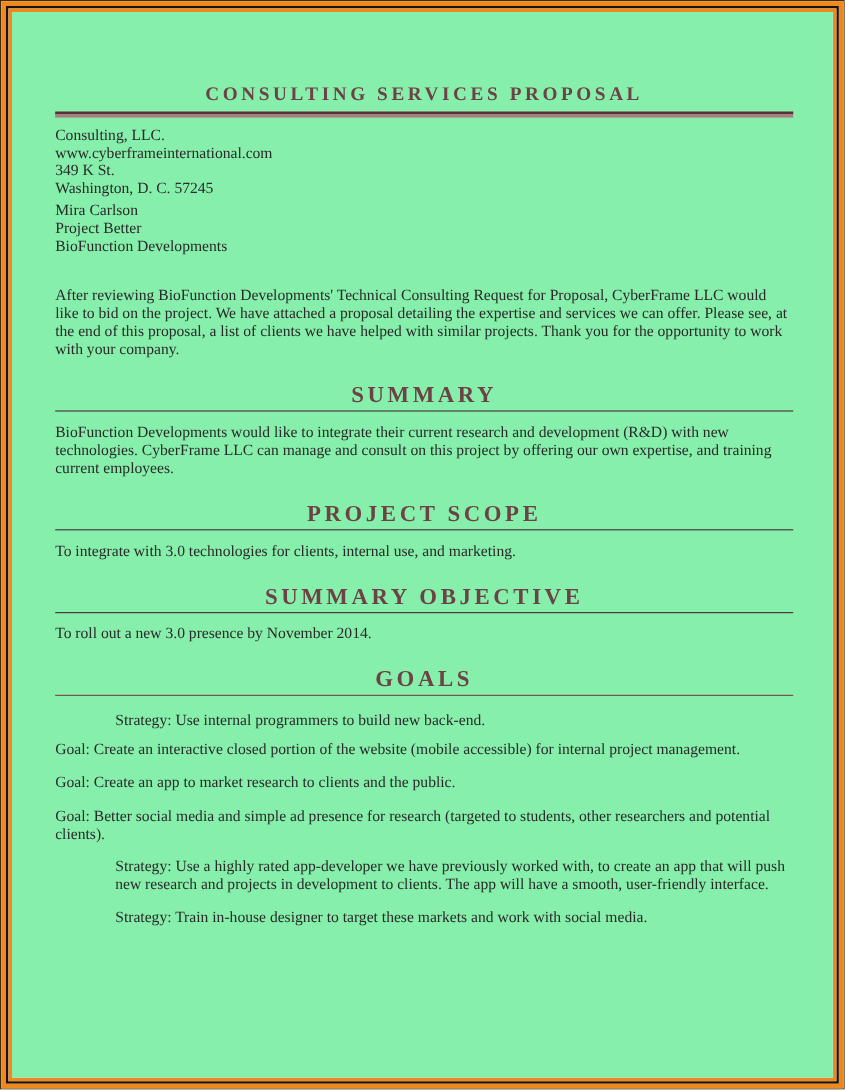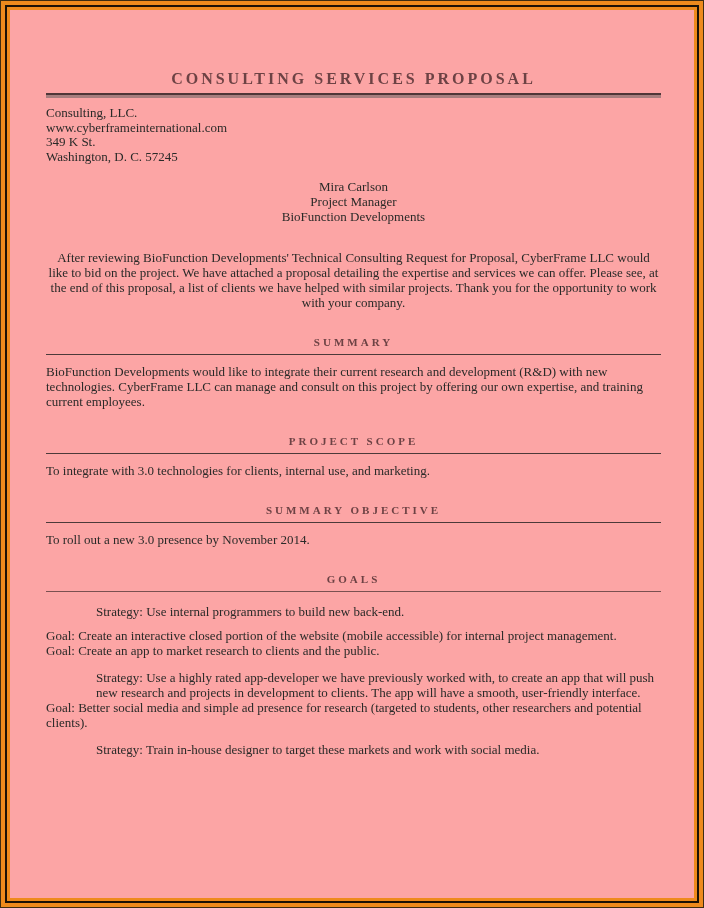--- a/index.html
+++ b/index.html
@@ -30,21 +30,21 @@
     border: 2px solid #1c1106;
   }
   .frame-b4 {
     width: 100%; height: 100%;
     box-sizing: border-box;
     border: 3px solid #ee8a1d;
   }
   .page {
     width: 100%; height: 100%;
     box-sizing: border-box;
-    background: #fca5a5;
+    background: #86efac;
     padding: 58px 33px 0 36px;
     overflow: hidden;
     color: #2a2a28;
   }
   h1.doc-title {
     margin: 0 0 3px 0;
     font-size: 16px;
     line-height: 22px;
     font-weight: 600;
     letter-spacing: 3px;
@@ -54,43 +54,43 @@
   .title-rule {
     height: 3px;
     background: #a87e7e;
     border-top: 2px solid #503638;
     margin-bottom: 8px;
   }
   .addr-line {
     font-size: 13px;
     line-height: 14.6px;
   }
-  .recipient-block { margin-top: 16px; text-align: center; }
+  .recipient-block { margin-top: 4px; }
   p.body {
     margin: 9px 0 0 0;
     font-size: 13px;
     line-height: 15px;
   }
-  p.intro { margin-top: 26px; text-align: center; }
+  p.intro { margin-top: 26px; }
   h2.section-heading {
     margin: 24px 0 0 0;
-    font-size: 11px;
+    font-size: 19px;
     line-height: 16px;
     font-weight: 600;
     letter-spacing: 3px;
     text-align: center;
     color: #6d4244;
   }
   .section-rule {
     margin-top: 4px;
     border-top: 1.4px solid #4c3a3a;
     height: 0;
   }
   .section-rule.rule-goals { border-top: 1.6px solid #7a5050; }
-  p.goal { margin-top: 0; }
+  p.goal { margin-top: 13px; }
   p.goal.first { margin-top: 9px; }
   p.strategy { margin-top: 12px; padding-left: 50px; }
 </style>
 </head>
 <body>
 
 <div class="frame-b1">
   <div class="frame-b2">
     <div class="frame-b3">
       <div class="frame-b4">
@@ -101,21 +101,21 @@
 
           <div class="sender-block">
             <div class="addr-line">Consulting, LLC.</div>
             <div class="addr-line">www.cyberframeinternational.com</div>
             <div class="addr-line">349 K St.</div>
             <div class="addr-line">Washington, D. C. 57245</div>
           </div>
 
           <div class="recipient-block">
             <div class="addr-line">Mira Carlson</div>
-            <div class="addr-line">Project Manager</div>
+            <div class="addr-line">Project Better</div>
             <div class="addr-line">BioFunction Developments</div>
           </div>
 
           <p class="body intro">After reviewing BioFunction Developments' Technical Consulting Request for Proposal, CyberFrame LLC would like to bid on the project. We have attached a proposal detailing the expertise and services we can offer. Please see, at the end of this proposal, a list of clients we have helped with similar projects. Thank you for the opportunity to work with your company.</p>
 
           <section>
             <h2 class="section-heading">SUMMARY</h2>
             <div class="section-rule"></div>
             <p class="body">BioFunction Developments would like to integrate their current research and development (R&amp;D) with new technologies. CyberFrame LLC can manage and consult on this project by offering our own expertise, and training current employees.</p>
           </section>
@@ -133,23 +133,23 @@
           </section>
 
           <section>
             <h2 class="section-heading">GOALS</h2>
             <div class="section-rule rule-goals"></div>
 
             <p class="body strategy">Strategy: Use internal programmers to build new back-end.</p>
             <p class="body goal first">Goal: Create an interactive closed portion of the website (mobile accessible) for internal project management.</p>
 
             <p class="body goal">Goal: Create an app to market research to clients and the public.</p>
+            <p class="body goal">Goal: Better social media and simple ad presence for research (targeted to students, other researchers and potential clients).</p>
+
             <p class="body strategy">Strategy: Use a highly rated app-developer we have previously worked with, to create an app that will push new research and projects in development to clients. The app will have a smooth, user-friendly interface.</p>
-
-            <p class="body goal">Goal: Better social media and simple ad presence for research (targeted to students, other researchers and potential clients).</p>
             <p class="body strategy">Strategy: Train in-house designer to target these markets and work with social media.</p>
           </section>
 
         </div>
       </div>
     </div>
   </div>
 </div>
 
 </body></html>

